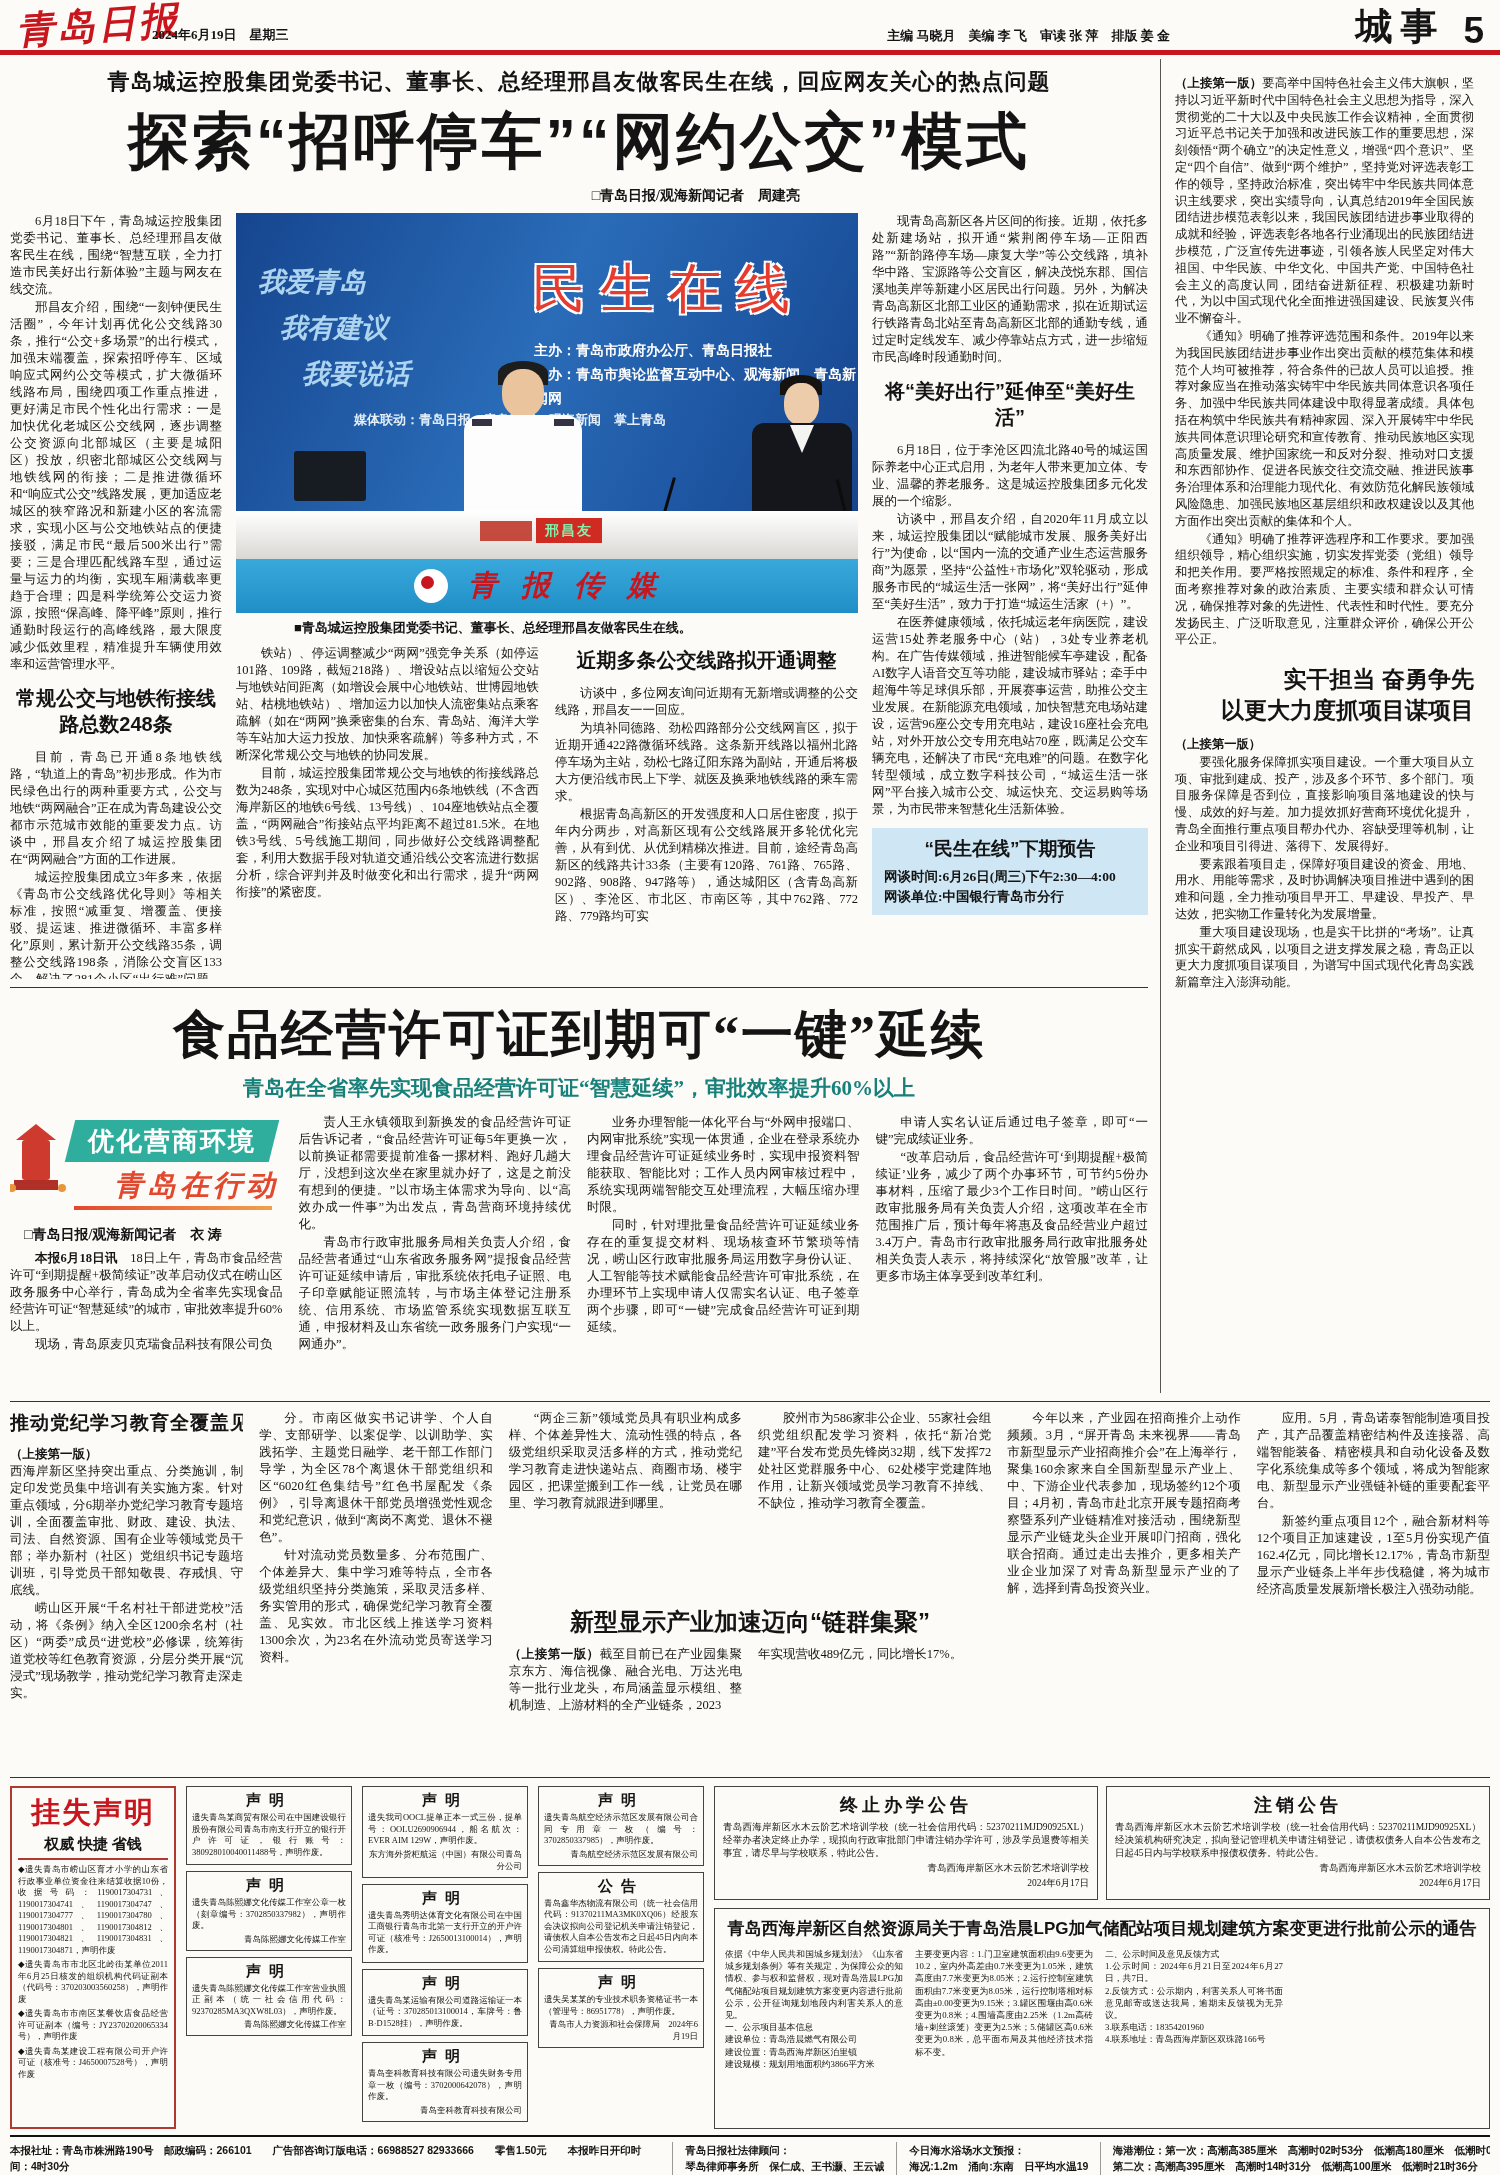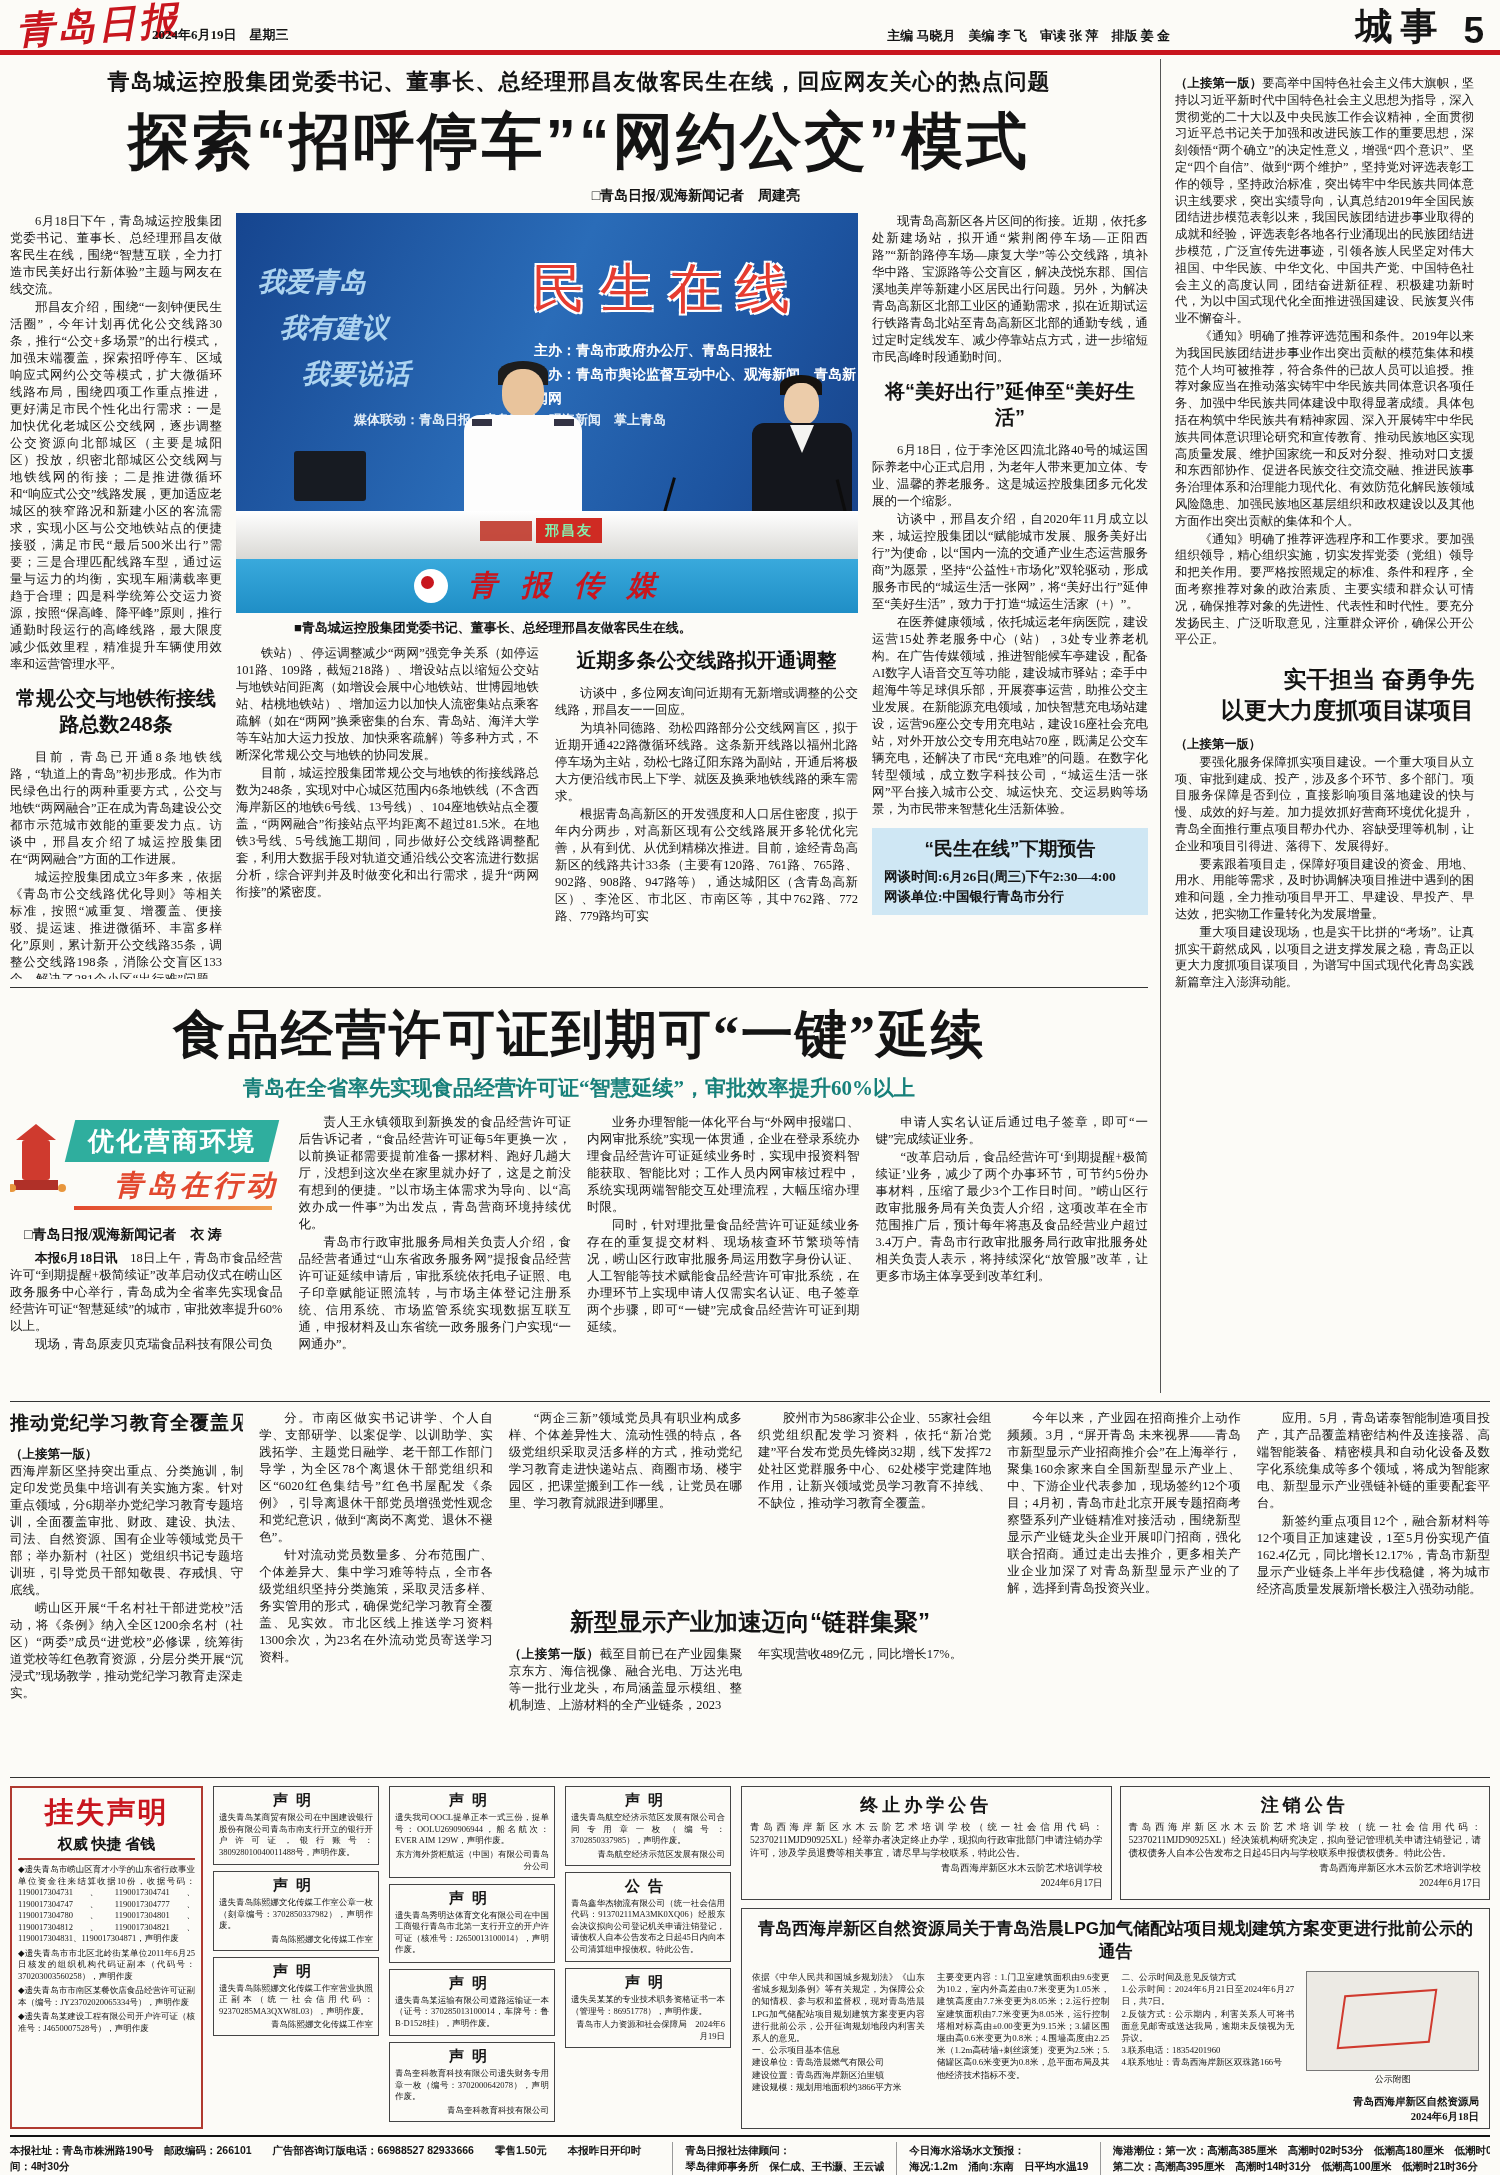--- a/index.html
+++ b/index.html
@@ -111,21 +111,21 @@
   .party-head{font-size:19px;font-weight:900;letter-spacing:1px;margin:0 0 10px;white-space:nowrap;
               font-family:"Liberation Sans",sans-serif}
   .b2g-top{display:flex;gap:16px;height:186px;overflow:hidden}
   .b2g-top>div{width:234px;overflow:hidden}
   .dis-head{font-size:24px;font-weight:900;text-align:center;margin:10px 0 8px;
             font-family:"Liberation Sans",sans-serif}
   .b2g-bot{display:flex;gap:16px;height:112px;overflow:hidden}
   .b2g-bot>div{width:234px;overflow:hidden}
   
   .ads{border-top:1px solid #333;margin:8px 10px 0;padding-top:8px;display:flex;gap:10px;height:352px}
-  .guashi{width:193px;border:2px solid #b03a30;padding:5px 6px;overflow:hidden}
+  .guashi{width:166px;border:2px solid #b03a30;padding:5px 6px;overflow:hidden}
   .gt{color:#c8161e;font-size:29px;font-weight:900;text-align:center;letter-spacing:2px}
   .gs{text-align:center;font-size:15px;font-weight:bold;margin:2px 0 4px;border-bottom:2px solid #b03a30;padding-bottom:4px}
   .gitem{font-size:8.5px;line-height:11.5px;text-align:justify;margin-bottom:3px}
   .adcol{width:166px;display:flex;flex-direction:column;gap:6px;overflow:hidden}
   .adbox{border:1px solid #444;padding:4px 5px}
   .adh{text-align:center;font-size:15px;font-weight:bold;letter-spacing:8px;margin-bottom:2px}
   .adb{font-size:8.5px;line-height:11.5px;text-align:justify}
   .adsig{font-size:8.5px;text-align:right;margin-top:2px}
   .adright{flex:1;display:flex;flex-direction:column;gap:8px;overflow:hidden}
   .adrow{display:flex;gap:8px;height:114px}
@@ -454,30 +454,20 @@
 一、公示项目基本信息
 建设单位：青岛浩晨燃气有限公司
 建设位置：青岛西海岸新区泊里镇
 建设规模：规划用地面积约3866平方米</div>
           <div class="lcol">主要变更内容：1.门卫室建筑面积由9.6变更为10.2，室内外高差由0.7米变更为1.05米，建筑高度由7.7米变更为8.05米；2.运行控制室建筑面积由7.7米变更为8.05米，运行控制塔相对标高由±0.00变更为9.15米；3.罐区围堰由高0.6米变更为0.8米；4.围墙高度由2.25米（1.2m高砖墙+刺丝滚笼）变更为2.5米；5.储罐区高0.6米变更为0.8米，总平面布局及其他经济技术指标不变。</div>
           <div class="lcol">二、公示时间及意见反馈方式
 1.公示时间：2024年6月21日至2024年6月27日，共7日。
 2.反馈方式：公示期内，利害关系人可将书面意见邮寄或送达我局，逾期未反馈视为无异议。
 3.联系电话：18354201960
 4.联系地址：青岛西海岸新区双珠路166号</div>
-          <div class="lmap">
-            <div class="mapbox">
-                <div class="mapshape"></div>
-              </div>
-            <div class="maplabel">公示附图</div>
-            <div class="lsig">
-              <div>青岛西海岸新区自然资源局</div>
-              <div>2024年6月18日</div>
-            </div>
-          </div>
         </div>
       </div>
     </div>
   </div>
 
   <footer class="footer">
     <div class="f-main">
       <div>本报社址：青岛市株洲路190号　邮政编码：266101　　广告部咨询订版电话：66988527 82933666　　零售1.50元　　本报昨日开印时间：4时30分</div>
       <div>青工商广字006号　　电报挂号：1032　　发行处电话：82880022　广告投诉电话：82933589　印务中心电话：68688658　　印完时间：5时30分</div>
     </div>

